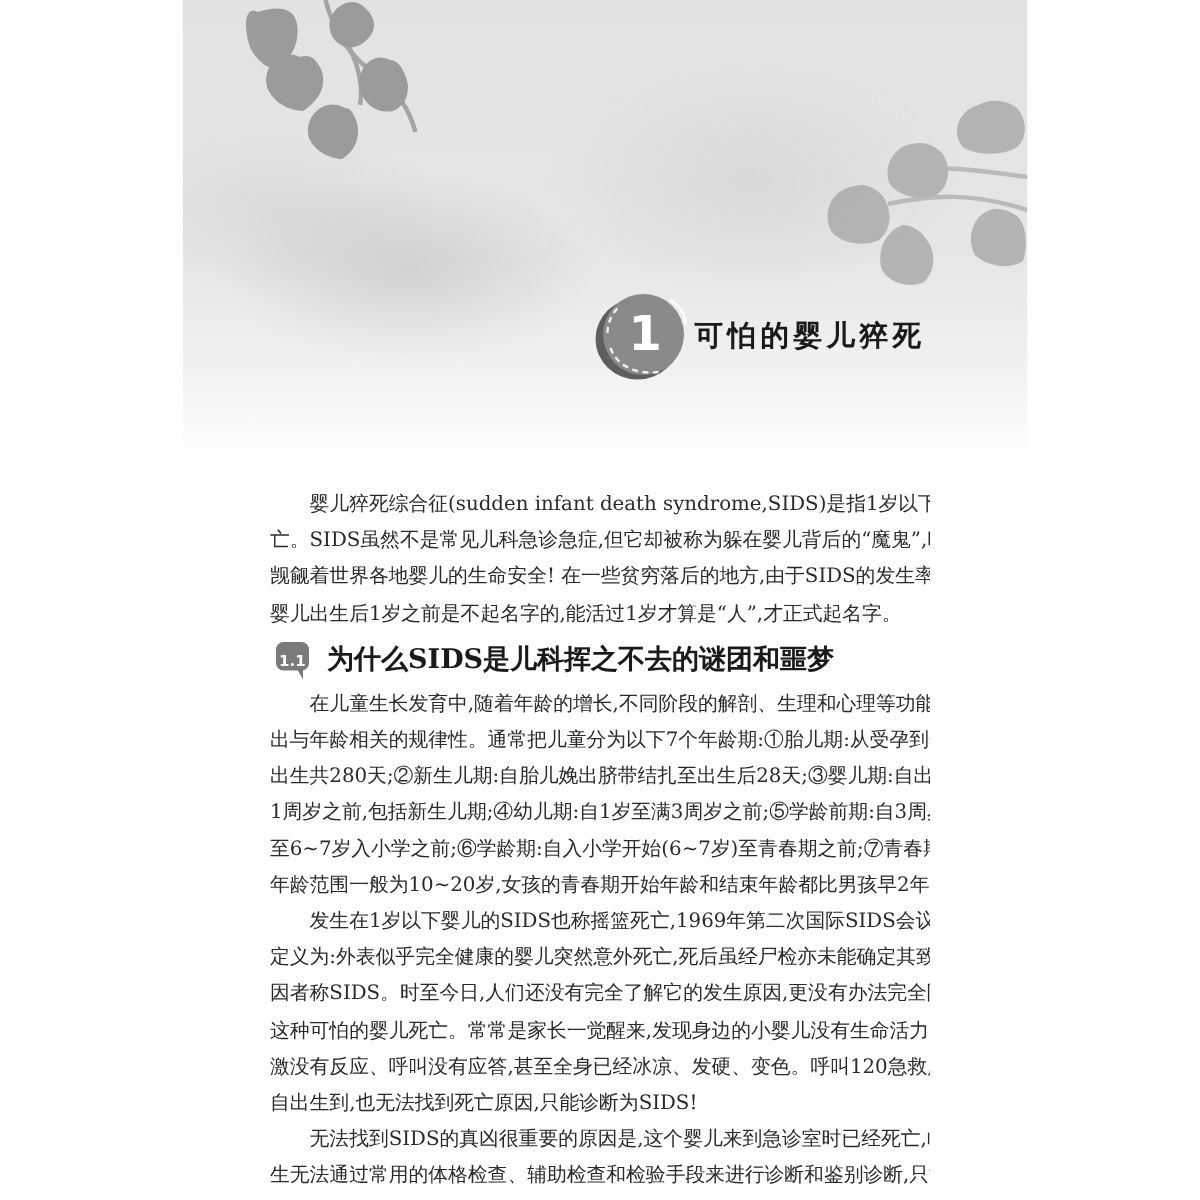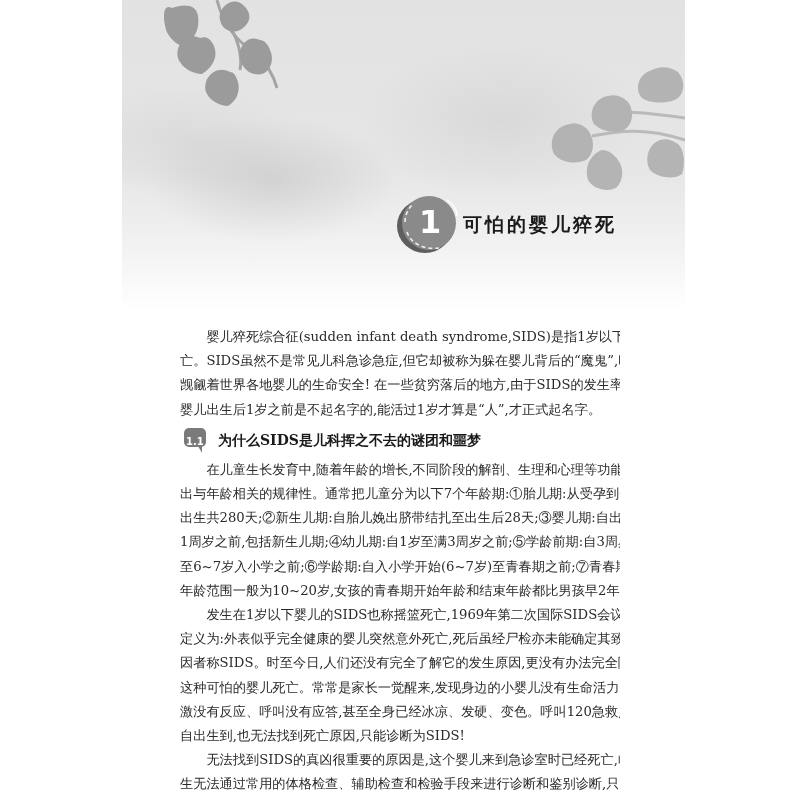--- a/index.html
+++ b/index.html
@@ -38,21 +38,21 @@
     .para { text-indent: 2em; margin: 0; text-align: justify; }
     .para .line { display: block; white-space: nowrap; overflow: hidden; }
     .para .line:not(:first-child) { text-indent: 0; }
     .section {
       display: flex; align-items: flex-start; margin: 6px 0 4px 4px; height: 26px;
     }
     .sec-badge {
       width: 22px; height: 22px; position: relative; margin-right: 12px;
     }
     .sec-title {
-      font-weight: bold; font-size: 14px; color: #1a1a1a; white-space: nowrap;
+      font-weight: bold; font-size: 18px; color: #1a1a1a; white-space: nowrap;
     }
   </style>
 </head>
 <body>
 
 <div class="page">
   <div class="header-bg"></div>
 
   <svg class="leaves" width="563" height="310">
 

